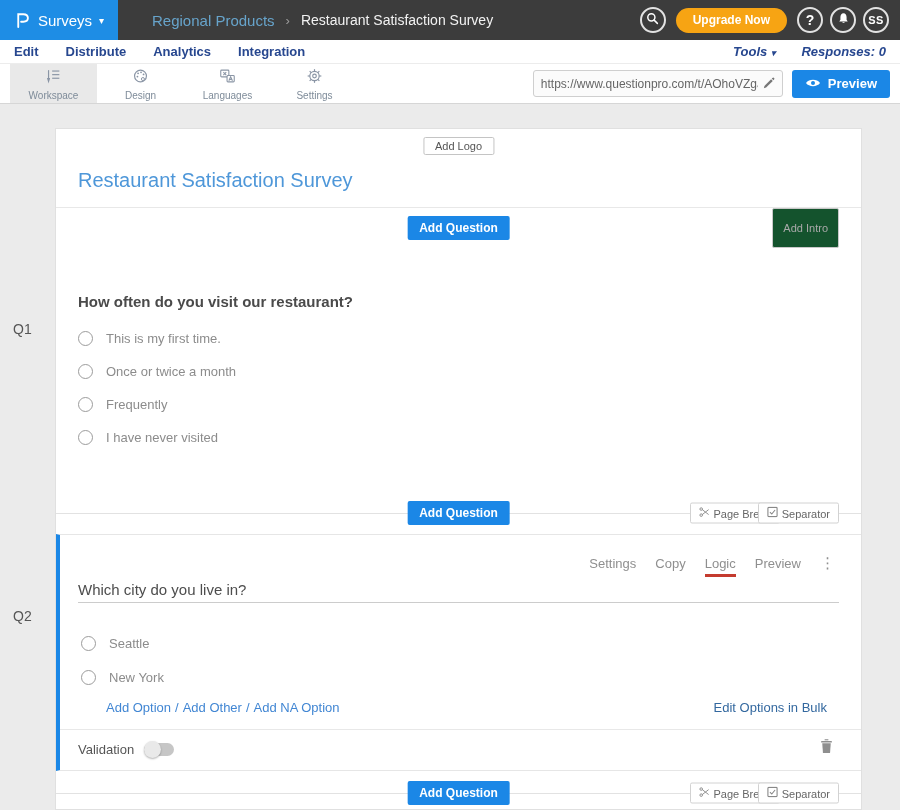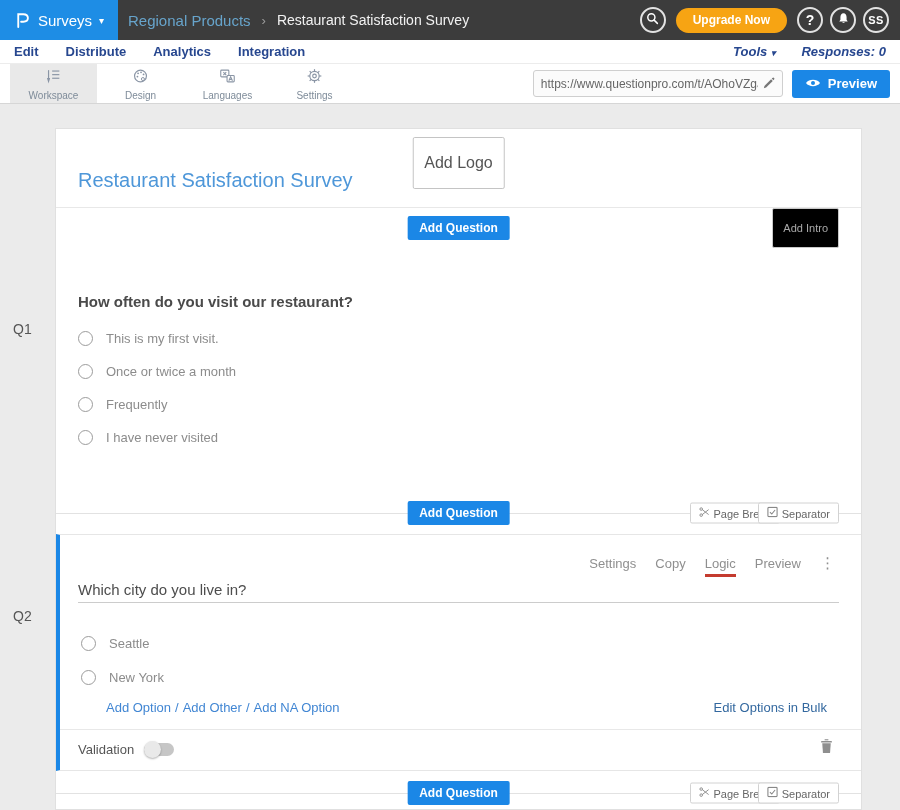--- a/index.html
+++ b/index.html
@@ -5,21 +5,21 @@
   * { margin:0; padding:0; box-sizing:border-box; }
   html,body { width:900px; height:810px; overflow:hidden; }
   body { font-family:"Liberation Sans", sans-serif; background:#ebebeb; }
 
   
   .header { height:40px; background:#3c3c3c; display:flex; align-items:center; }
   .logo-block { width:118px; height:40px; background:#1e8de5; display:flex; align-items:center; justify-content:center; gap:7px; cursor:pointer; }
   .logo-glyph { display:flex; }
   .logo-text { color:#fff; font-size:15px; }
   .logo-caret { color:#fff; font-size:10px; }
-  .crumb { display:flex; align-items:center; margin-left:10px; }
+  .crumb { display:flex; align-items:center; margin-left:34px; }
   .crumb-folder { color:#67a4cb; font-size:15px; }
   .crumb-sep { color:#9b9b9b; font-size:13px; margin:0 11px; }
   .crumb-current { color:#f2f2f2; font-size:14px; }
   .header-right { margin-left:auto; display:flex; align-items:center; gap:7px; padding-right:11px; }
   .hcircle { width:26px; height:26px; border:2px solid rgba(255,255,255,.85); border-radius:50%; display:flex; align-items:center; justify-content:center; color:#fff; cursor:pointer; }
   .hcircle.help { font-size:14px; font-weight:700; }
   .hcircle.avatar { font-size:11px; font-weight:700; letter-spacing:.3px; }
   .upgrade-btn { background:#f7a413; color:#fff; font-size:12px; font-weight:700; border:none; border-radius:13px; height:25px; padding:0 17px; cursor:pointer; margin:0 3px; }
 
   
@@ -44,27 +44,27 @@
 
   
   .page-body { position:relative; height:706px; background:#ebebeb; }
   .q-outer-label { position:absolute; left:13px; font-size:14px; color:#555; }
   .qlabel-1 { top:193px; }
   .qlabel-2 { top:480px; }
 
   .card { width:807px; margin:24px 0 0 55px; background:#fff; border:1px solid #e0e0e0; height:682px; }
 
   .card-top { position:relative; height:79px; border-bottom:1px solid #e8e8e8; }
-  .add-logo-btn { position:absolute; top:8px; left:50%; transform:translateX(-50%); background:#fff; border:1px solid #c4c4c4; border-radius:2px; font-size:16px; color:#555; padding:16px 11px; cursor:pointer; }
+  .add-logo-btn { position:absolute; top:8px; left:50%; transform:translateX(-50%); background:#fff; border:1px solid #c4c4c4; border-radius:2px; font-size:11px; color:#555; padding:2px 11px; cursor:pointer; }
   .survey-title { position:absolute; left:22px; top:40px; font-size:20px; color:#4e97d9; cursor:text; }
 
   .addq-row { position:relative; height:40px; }
   .addq-line { position:absolute; left:0; right:0; top:50%; border-top:1px solid #e2e2e2; }
   .add-question-btn { position:absolute; left:50%; top:50%; transform:translate(-50%,-50%); background:#1b87e6; color:#fff; border:none; border-radius:2px; font-size:12px; font-weight:700; padding:5px 12px; cursor:pointer; z-index:1; }
-  .add-intro-btn { position:absolute; right:22px; top:50%; transform:translateY(-50%); background:#000000; border:1px solid #c9c9c9; border-radius:2px; font-size:11px; color:#a9a9a9; padding:13px 10px; cursor:pointer; }
+  .add-intro-btn { position:absolute; right:22px; top:50%; transform:translateY(-50%); background:#14532d; border:1px solid #c9c9c9; border-radius:2px; font-size:11px; color:#a9a9a9; padding:13px 10px; cursor:pointer; }
   .mini-btn { position:absolute; top:50%; transform:translateY(-50%); background:#fff; border:1px solid #d2d2d2; border-radius:2px; font-size:11px; color:#666; padding:3px 8px; display:flex; align-items:center; gap:4px; cursor:pointer; z-index:1; white-space:nowrap; }
   .mini-btn.pagebreak { right:81px; }
   .mini-btn.separator { right:22px; }
 
   .q1-block { height:245px; }
   .q1-question { margin:0; padding:45px 22px 0; font-size:15px; font-weight:700; color:#4a4a4a; cursor:text; }
   .option-row { display:flex; align-items:center; gap:13px; margin:18px 0 0 22px; height:15px; }
   .option-row.first { margin-top:21px; }
   .radio { width:15px; height:15px; border:1px solid #9c9c9c; border-radius:50%; background:#fff; cursor:pointer; flex:none; }
   .option-label { font-size:13px; color:#8c8c8c; cursor:text; }
@@ -237,21 +237,21 @@
 
     <div class="addq-row">
       <button class="add-question-btn">Add Question</button>
       <button class="add-intro-btn">Add Intro</button>
     </div>
 
     <div class="q1-block">
       <div class="q1-question">How often do you visit our restaurant?</div>
       <div class="option-row first">
         <span class="radio"></span>
-        <span class="option-label">This is my first visit.</span>
+        <span class="option-label">This is my first time.</span>
       </div>
       <div class="option-row">
         <span class="radio"></span>
         <span class="option-label">Once or twice a month</span>
       </div>
       <div class="option-row">
         <span class="radio"></span>
         <span class="option-label">Frequently</span>
       </div>
       <div class="option-row">

